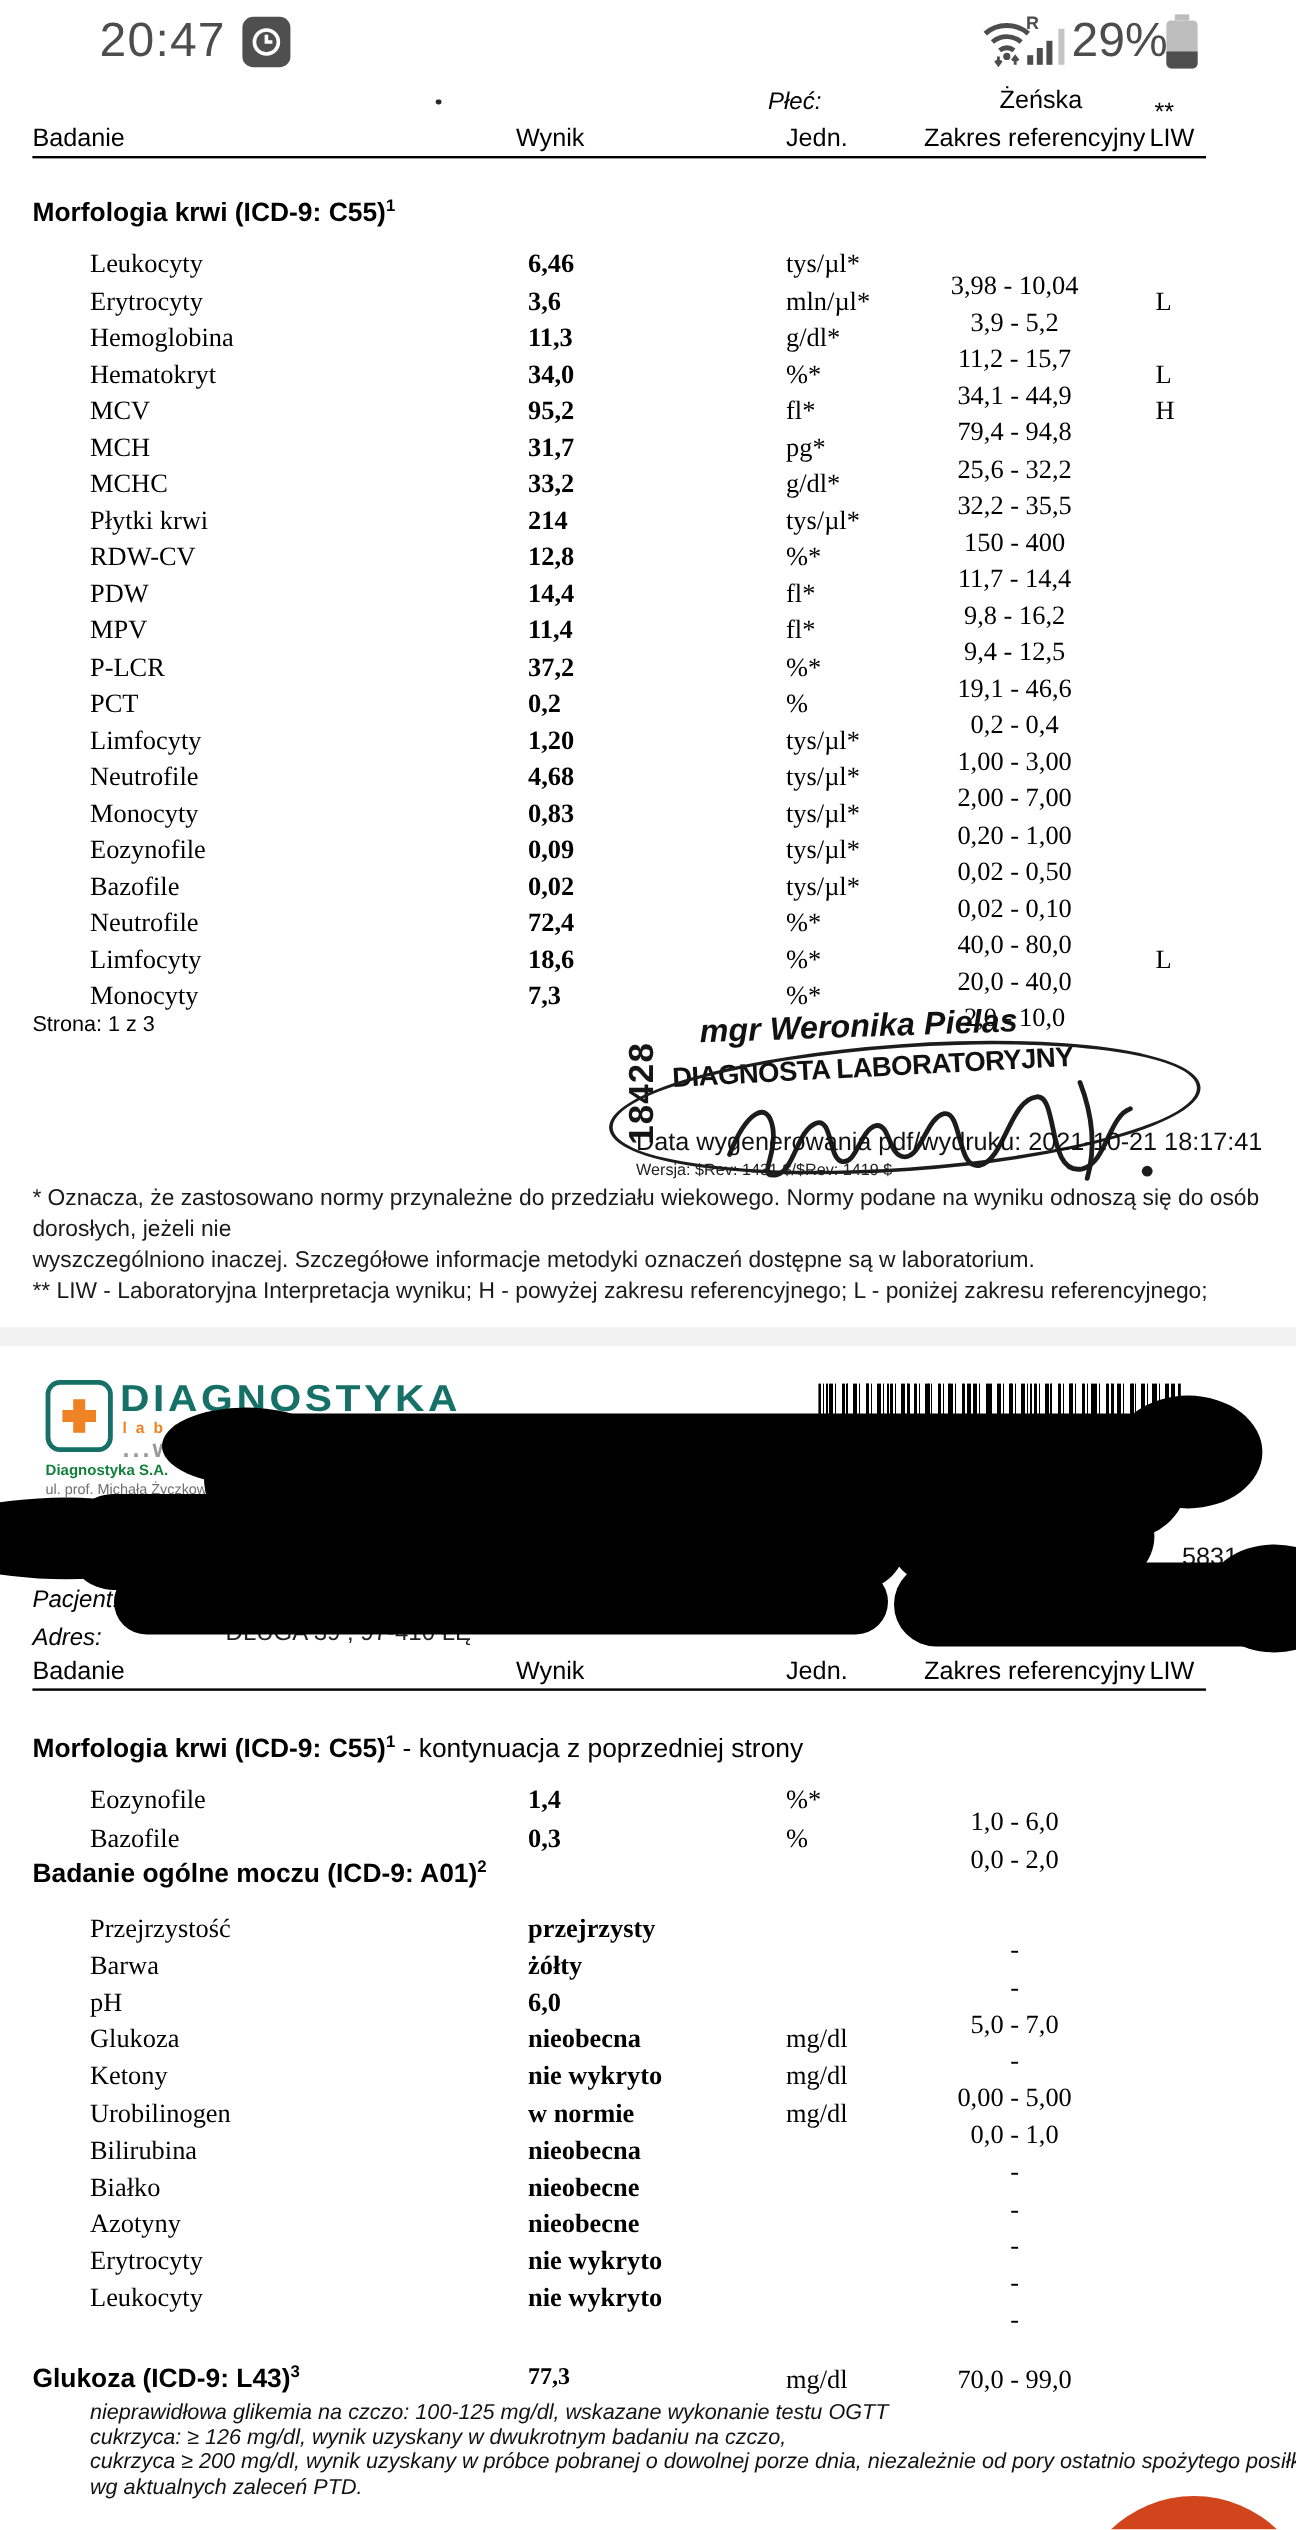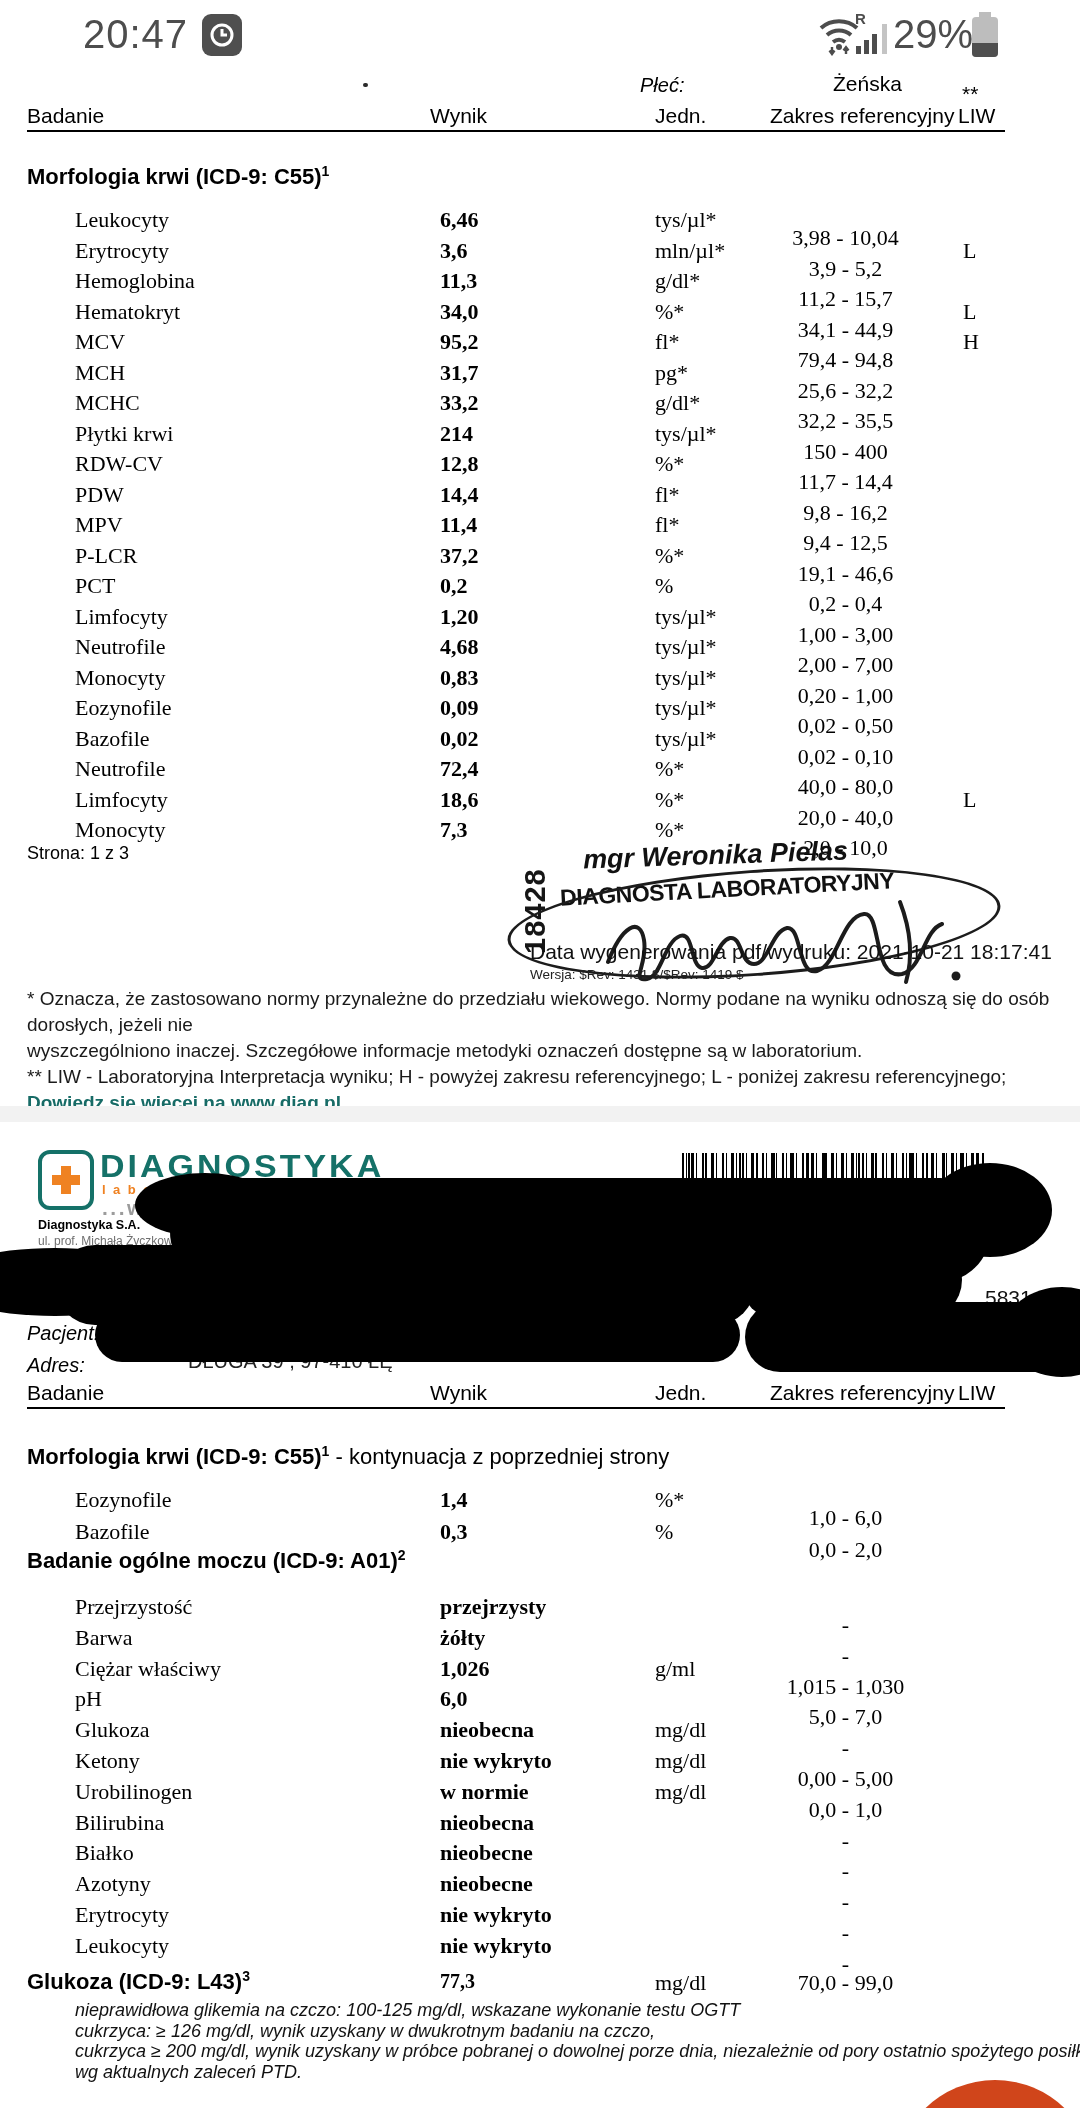--- a/index.html
+++ b/index.html
@@ -54,21 +54,21 @@
   .stamp-ellipse { position:absolute; left:2px; top:28px; width:488px; height:100px; border:3px solid #1c1c1c; border-radius:50%; transform:rotate(-4deg); }
 
   .gen-date { left:530px; top:940px; font-size:21px; color:#111; }
   .gen-ver  { left:530px; top:967px; font-size:13.5px; color:#222; }
 
   
   .logo-brand { left:100px; top:1148px; font-size:34px; font-weight:bold; letter-spacing:3px; color:#157168; transform:scaleY(0.92); transform-origin:top left; }
   .logo-cross { left:38px; top:1150px; width:48px; height:52px; border:4px solid #157168; border-radius:12px; display:flex; align-items:center; justify-content:center; }
   .logo-tag1 { left:102px; top:1182px; font-size:13px; font-weight:bold; letter-spacing:7.5px; color:#ef8222; white-space:nowrap; }
   .logo-tag2 { left:102px; top:1196px; font-size:21px; font-weight:bold; letter-spacing:2.5px; color:#9b9b9b; white-space:nowrap; }
-  .logo-co   { left:38px; top:1218px; font-size:12.5px; font-weight:bold; color:#000000; }
+  .logo-co   { left:38px; top:1218px; font-size:12.5px; font-weight:bold; color:#15803d; }
   .logo-addr { left:38px; top:1234px; font-size:12px; color:#6f6f6f; white-space:nowrap; }
 
   .barcode { left:682px; top:1153px; width:302px; height:40px;
     background:
       repeating-linear-gradient(90deg,#000 0 2px,transparent 2px 4px,#000 4px 5px,transparent 5px 9px,#000 9px 12px,transparent 12px 14px,#000 14px 15px,transparent 15px 20px),
       repeating-linear-gradient(90deg,transparent 0 6px,#000 6px 8px,transparent 8px 17px);
   }
   .partial-num { left:985px; top:1286px; font-size:21px; color:#111; }
   .patient-label { left:27px; top:1322px; font-size:20px; font-style:italic; white-space:nowrap; }
   .address-label { left:27px; top:1354px; font-size:20px; font-style:italic; }
@@ -321,21 +321,20 @@
     </svg>
   </div>
 
   <div class="abs gen-date">Data wygenerowania pdf/wydruku: 2021-10-21 18:17:41</div>
   <div class="abs gen-ver">Wersja: $Rev: 1431 $/$Rev: 1419 $</div>
 
   <div class="abs foot" style="top:986px">
     <div>* Oznacza, że zastosowano normy przynależne do przedziału wiekowego. Normy podane na wyniku odnoszą się do osób dorosłych, jeżeli nie</div>
     <div>wyszczególniono inaczej. Szczegółowe informacje metodyki oznaczeń dostępne są w laboratorium.</div>
     <div>** LIW - Laboratoryjna Interpretacja wyniku; H - powyżej zakresu referencyjnego; L - poniżej zakresu referencyjnego;</div>
-    <div class="link-line">Dowiedz się więcej na www.diag.pl</div>
   </div>
 
   <div class="abs band"></div>
 
   <div class="abs logo-cross">
     <svg width="34" height="34" viewBox="0 0 34 34">
         <path d="M12 3 h10 v9 h9 v10 h-9 v9 h-10 v-9 h-9 v-10 h9 z" fill="#ef8222"></path>
       </svg>
   </div>
   <div class="abs logo-brand">DIAGNOSTYKA</div>
@@ -413,27 +412,20 @@
       </div>
 
       <div class="row" style="height:30.8px">
         <span class="c-name">Barwa</span>
         <span class="c-val">żółty</span>
         <span class="c-unit"></span>
         <span class="c-range">-</span>
         <span class="c-flag"></span>
       </div>
 
-      <div class="row" style="height:30.8px">
-        <span class="c-name">Ciężar właściwy</span>
-        <span class="c-val">1,026</span>
-        <span class="c-unit">g/ml</span>
-        <span class="c-range">1,015 - 1,030</span>
-        <span class="c-flag"></span>
-      </div>
 
       <div class="row" style="height:30.8px">
         <span class="c-name">pH</span>
         <span class="c-val">6,0</span>
         <span class="c-unit"></span>
         <span class="c-range">5,0 - 7,0</span>
         <span class="c-flag"></span>
       </div>
 
       <div class="row" style="height:30.8px">

